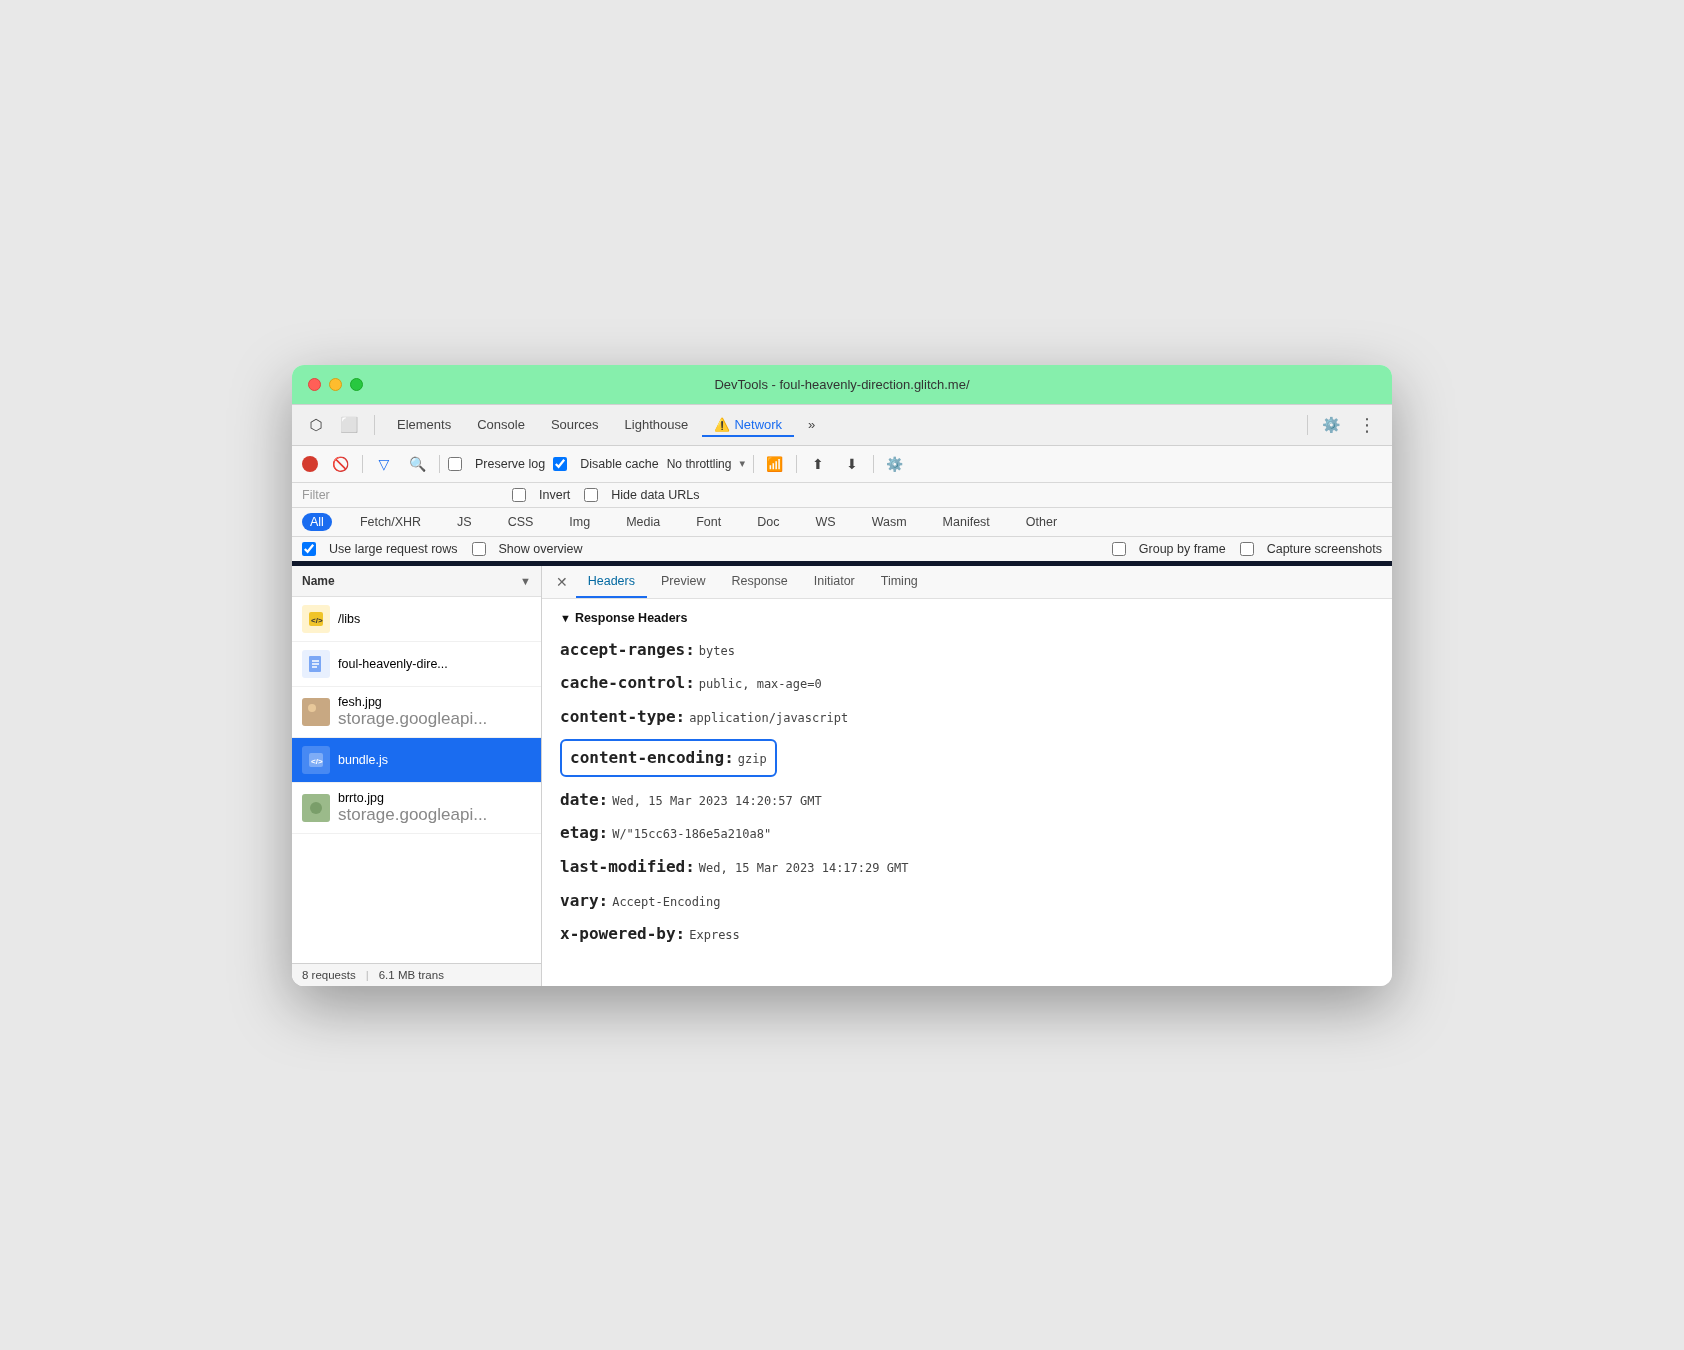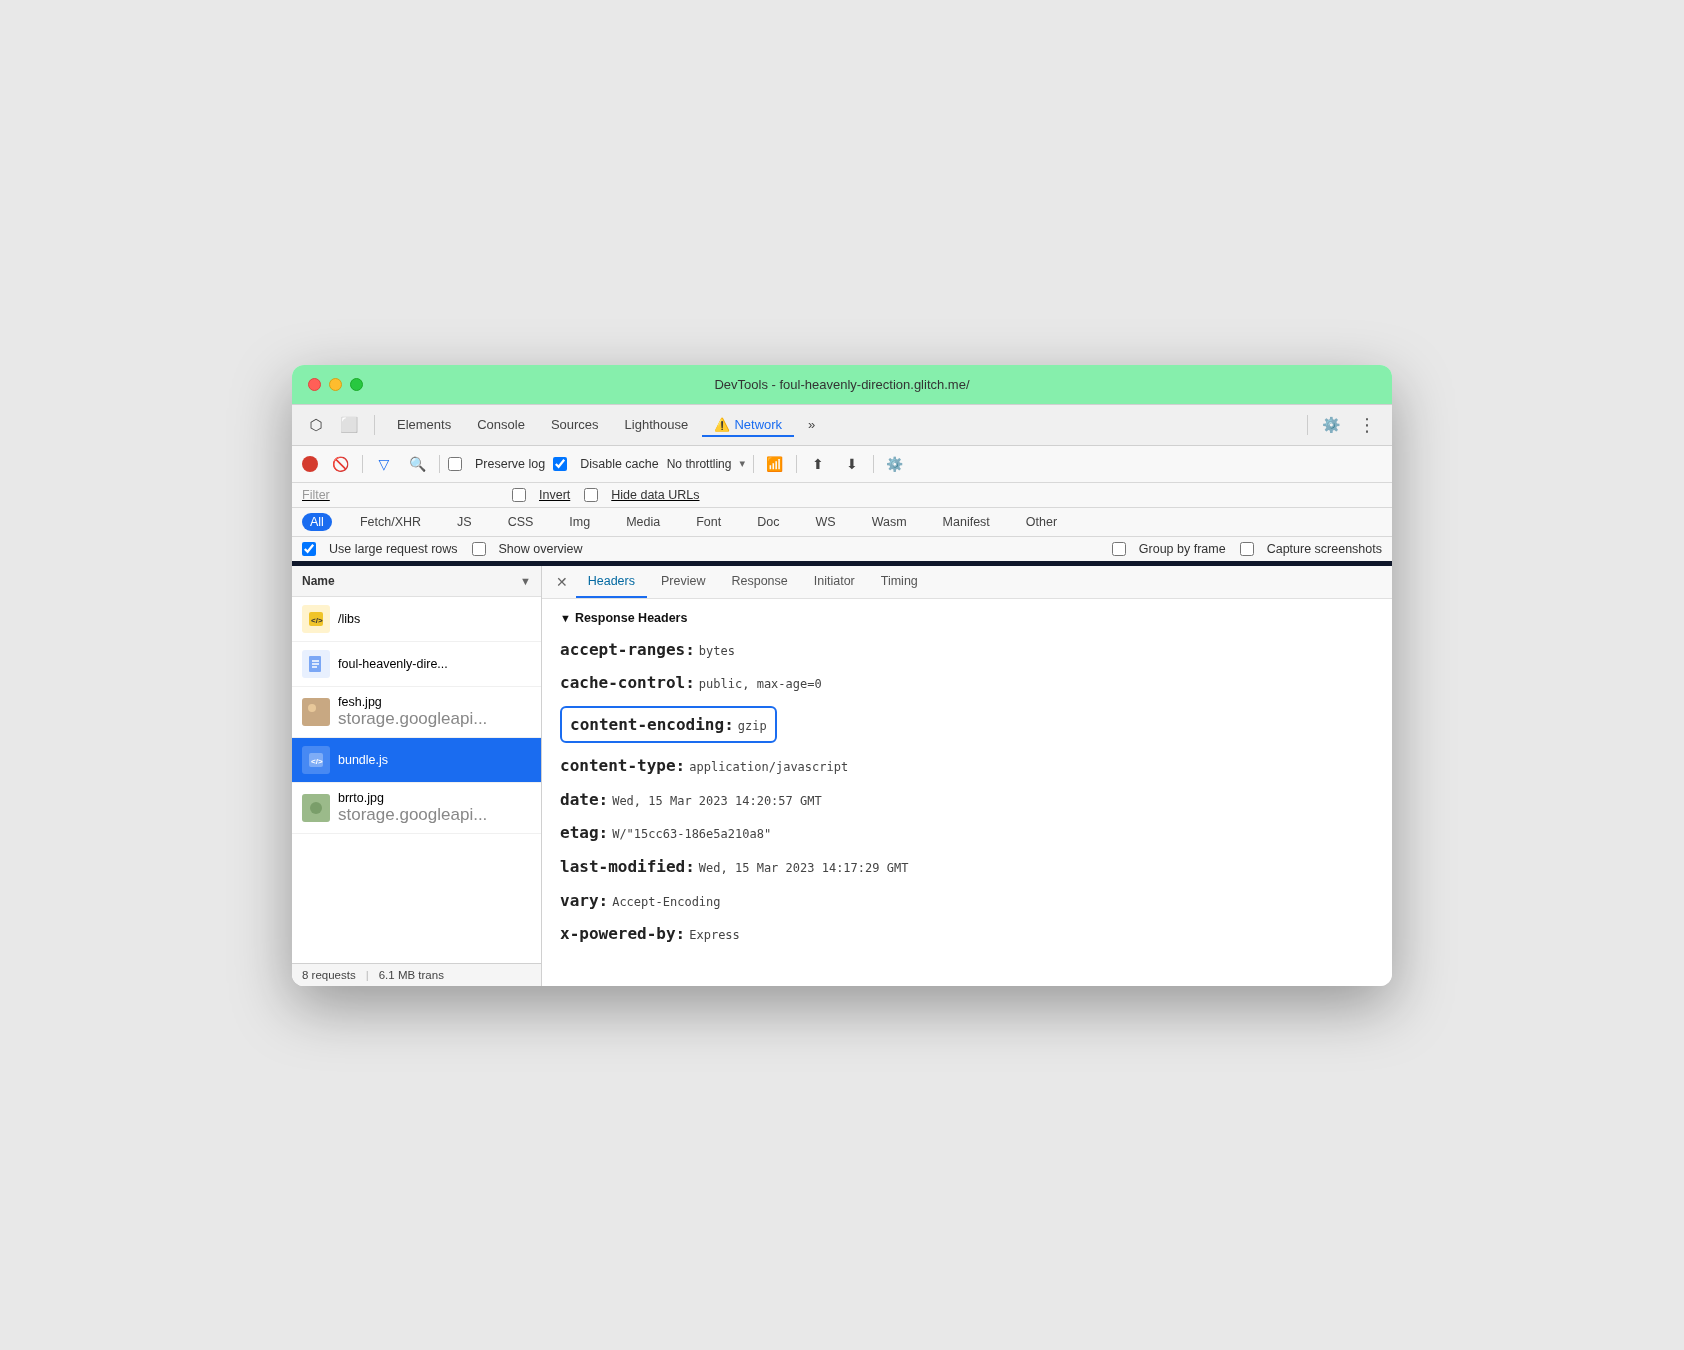--- a/index.html
+++ b/index.html
@@ -162,21 +162,20 @@
     }
     .wifi-icon { font-size: 14px; }
     
     .filter-row {
       background: #f8f8f8;
       border-bottom: 1px solid #d8d8d8;
       padding: 5px 10px;
       display: flex;
       align-items: center;
       gap: 10px;
-      text-decoration: underline;
     }
     .filter-input {
       font-size: 12.5px;
       color: #999;
       flex: 0 0 200px;
     }
     .filter-checkboxes {
       display: flex;
       align-items: center;
       gap: 14px;
@@ -587,30 +586,30 @@
 
         <div class="header-row">
           <span class="header-name">accept-ranges:</span>
           <span class="header-value">bytes</span>
         </div>
         <div class="header-row">
           <span class="header-name">cache-control:</span>
           <span class="header-value">public, max-age=0</span>
         </div>
         <div class="header-row">
+          <span class="header-name">content-type:</span>
+          <span class="header-value">application/javascript</span>
+        </div>
+        <div class="header-row">
           <span class="content-encoding-row">
             <span class="header-name">content-encoding:</span>
             <span class="header-value">gzip</span>
           </span>
         </div>
         <div class="header-row">
-          <span class="header-name">content-type:</span>
-          <span class="header-value">application/javascript</span>
-        </div>
-        <div class="header-row">
           <span class="header-name">date:</span>
           <span class="header-value">Wed, 15 Mar 2023 14:20:57 GMT</span>
         </div>
         <div class="header-row">
           <span class="header-name">etag:</span>
           <span class="header-value">W/"15cc63-186e5a210a8"</span>
         </div>
         <div class="header-row">
           <span class="header-name">last-modified:</span>
           <span class="header-value">Wed, 15 Mar 2023 14:17:29 GMT</span>

